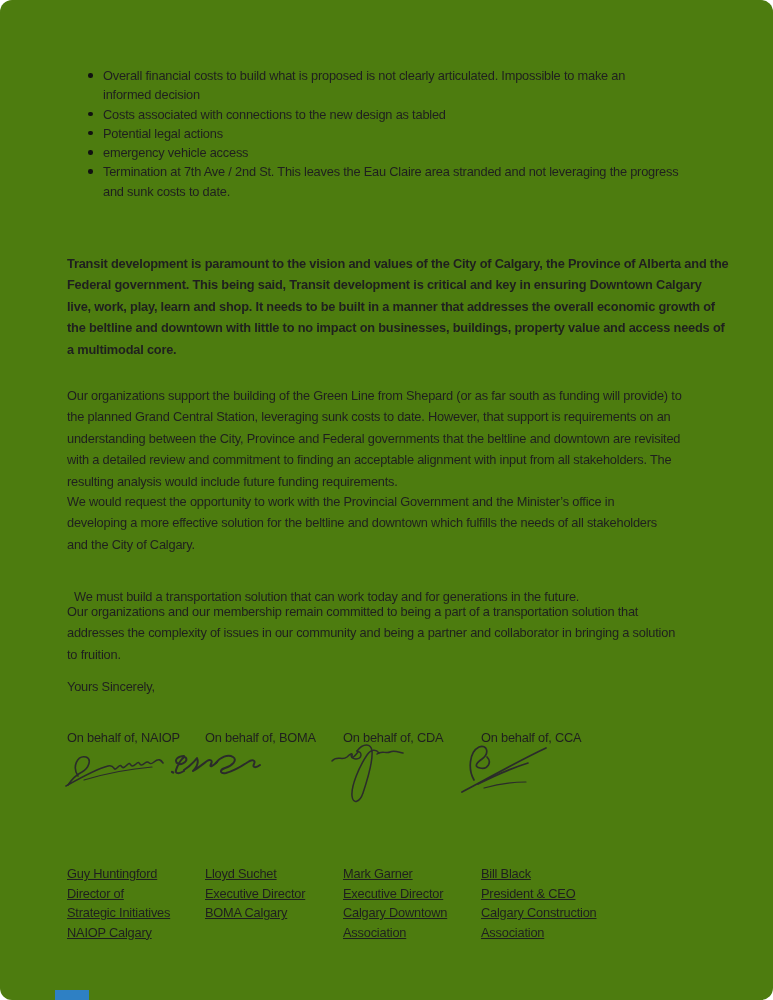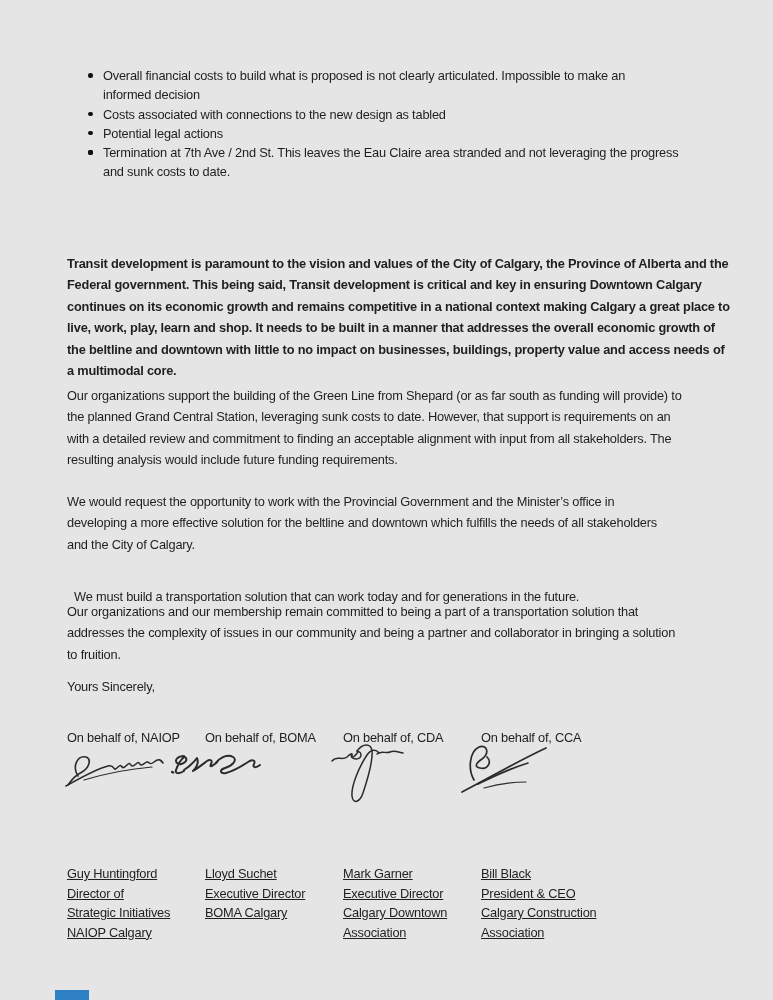--- a/index.html
+++ b/index.html
@@ -1,19 +1,19 @@
 <!DOCTYPE html>
 <html><head>
 <meta charset="utf-8">
 <style>
   html,body{margin:0;padding:0;background:#ffffff;}
   .page{
-    position:relative;width:773px;height:1000px;background:#e5e5e5;overflow:hidden;
+    position:relative;width:773px;height:1000px;background:#4d7c0f;overflow:hidden;
     font-family:"Liberation Sans","DejaVu Sans",sans-serif;
-    color:#1f1f1f;font-size:12.8px;letter-spacing:-0.2px;
+    color:#1f1f1f;font-size:12.8px;letter-spacing:-0.2px;border-radius:12px;
   }
   .block{position:absolute;left:67px;}
   .line{display:block;white-space:nowrap;}
   
   .bullets{top:66px;width:660px;}
   .bullet-item{position:relative;padding-left:36px;line-height:19.3px;}
   .dot{position:absolute;left:21px;top:7px;width:4.5px;height:4.5px;border-radius:50%;background:#111;}
   
   .para{width:680px;line-height:21.4px;}
   .p1{top:253px;font-weight:bold;} .p2{top:385px;} .p3{top:491px;} .p4{top:586px;margin-left:7px;} .p5{top:601px;}
@@ -48,40 +48,41 @@
     <div class="bullet-item">
       <span class="dot"></span>
       <span class="line">Costs associated with connections to the new design as tabled</span>
     </div>
     <div class="bullet-item">
       <span class="dot"></span>
       <span class="line">Potential legal actions</span>
     </div>
     <div class="bullet-item">
       <span class="dot"></span>
+      <span class="line">emergency vehicle access</span>
     </div>
     <div class="bullet-item">
       <span class="dot"></span>
       <span class="line">Termination at 7th Ave / 2nd St. This leaves the Eau Claire area stranded and not leveraging the progress</span>
       <span class="line">and sunk costs to date.</span>
     </div>
   </div>
 
   <div class="block para p1">
     <span class="line">Transit development is paramount to the vision and values of the City of Calgary, the Province of Alberta and the</span>
     <span class="line">Federal government. This being said, Transit development is critical and key in ensuring Downtown Calgary</span>
-    <span class="line">continues on its economic growth and remains competitive in a national context making Calgary a great place to</span>
     <span class="line">live, work, play, learn and shop. It needs to be built in a manner that addresses the overall economic growth of</span>
     <span class="line">the beltline and downtown with little to no impact on businesses, buildings, property value and access needs of</span>
     <span class="line">a multimodal core.</span>
   </div>
 
   <div class="block para p2">
     <span class="line">Our organizations support the building of the Green Line from Shepard (or as far south as funding will provide) to</span>
     <span class="line">the planned Grand Central Station, leveraging sunk costs to date. However, that support is requirements on an</span>
+    <span class="line">understanding between the City, Province and Federal governments that the beltline and downtown are revisited</span>
     <span class="line">with a detailed review and commitment to finding an acceptable alignment with input from all stakeholders. The</span>
     <span class="line">resulting analysis would include future funding requirements.</span>
   </div>
 
   <div class="block para p3">
     <span class="line">We would request the opportunity to work with the Provincial Government and the Minister’s office in</span>
     <span class="line">developing a more effective solution for the beltline and downtown which fulfills the needs of all stakeholders</span>
     <span class="line">and the City of Calgary.</span>
   </div>
 

